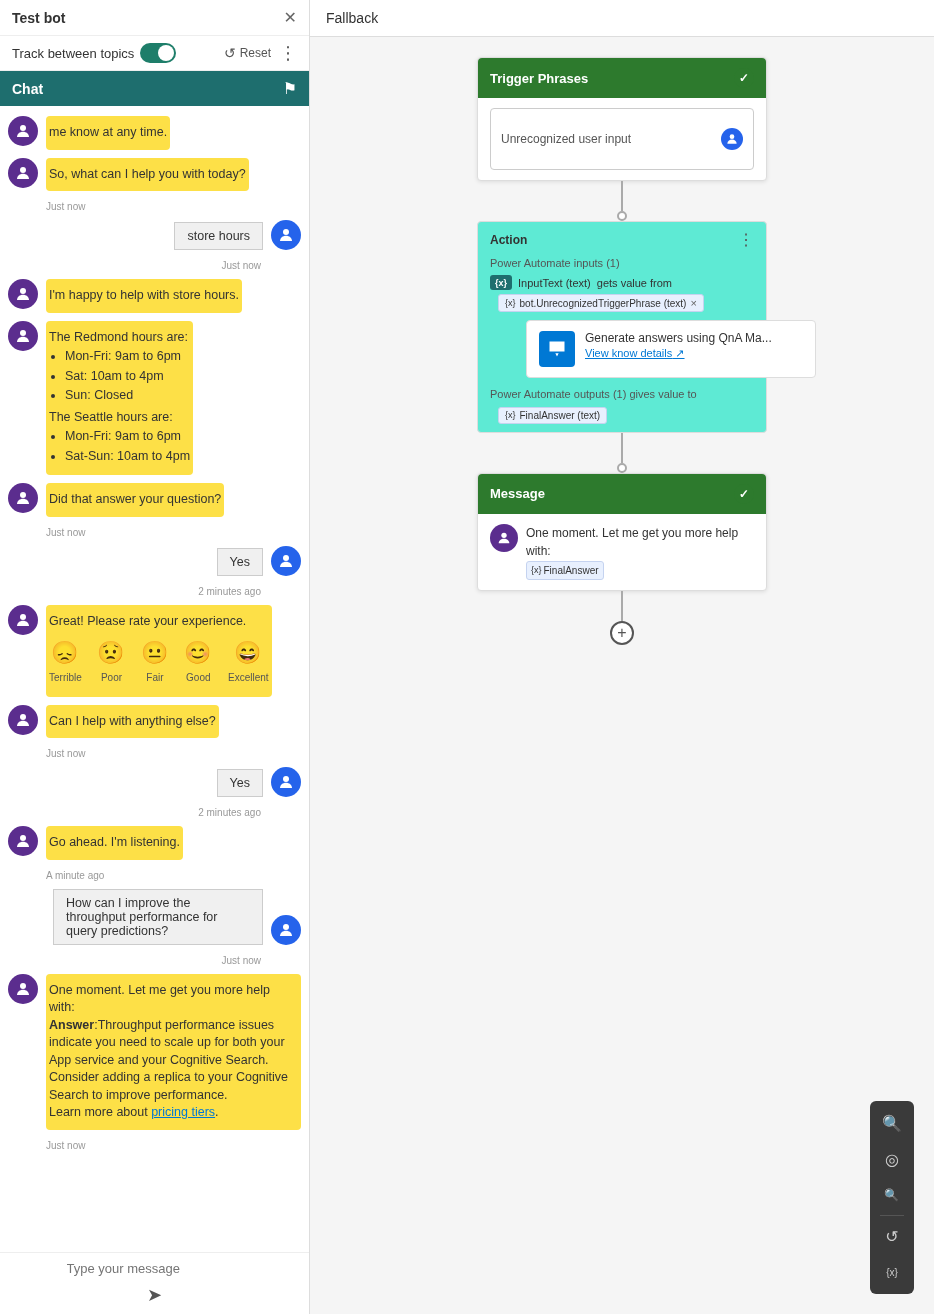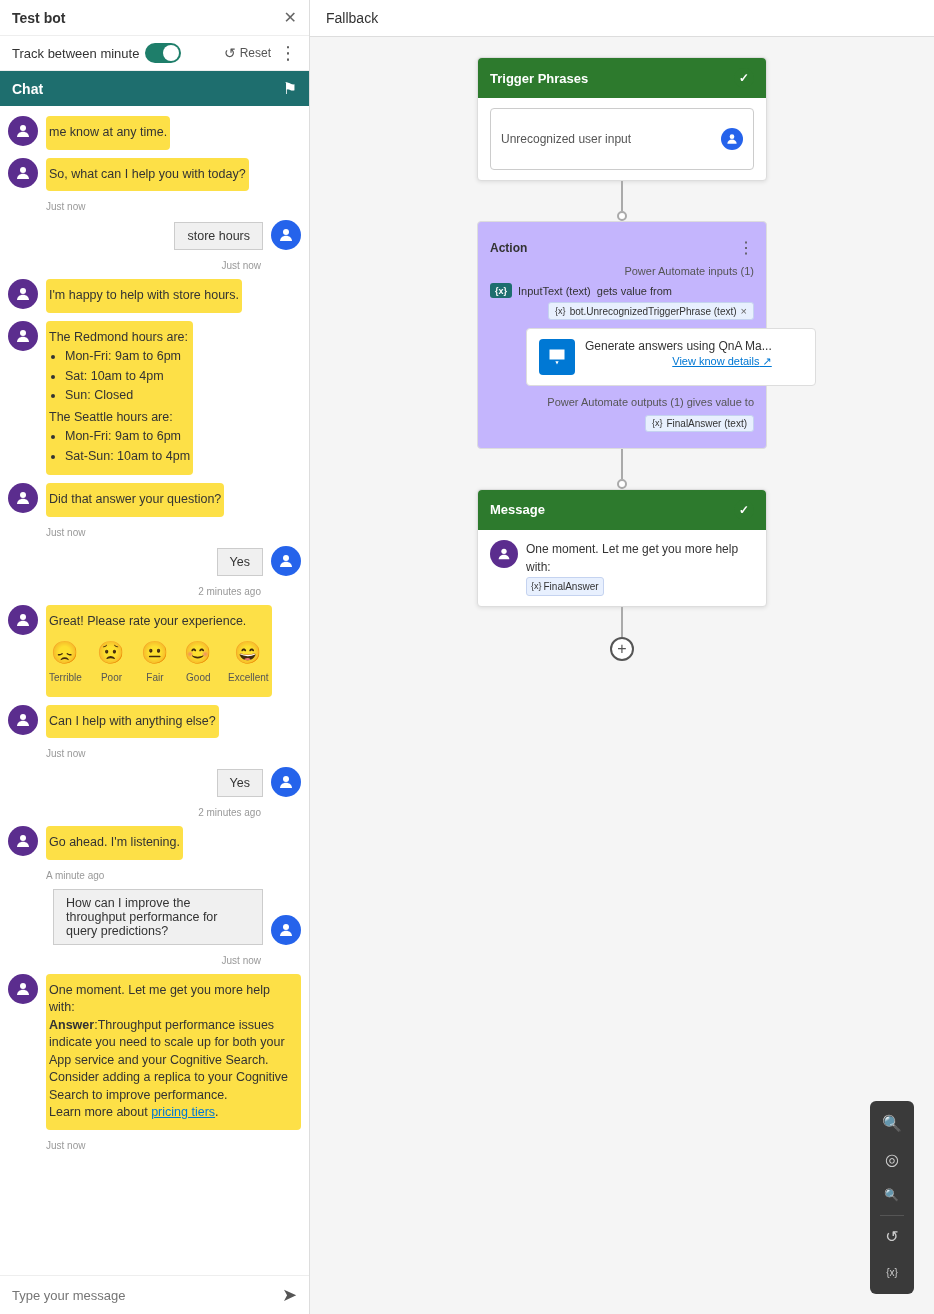--- a/index.html
+++ b/index.html
@@ -39,21 +39,21 @@
     .bot-timestamp { font-size: 10px; color: #999; margin-left: 38px; margin-top: 2px; }
     .user-timestamp { font-size: 10px; color: #999; text-align: right; margin-top: 2px; }
 
     .rating-row { display: flex; gap: 16px; justify-content: center; margin: 4px 0; }
     .rating-item { display: flex; flex-direction: column; align-items: center; gap: 2px; font-size: 10px; color: #555; }
     .rating-emoji { font-size: 22px; }
 
     .hours-list { list-style: disc; margin-left: 16px; }
     .hours-list li { margin: 2px 0; }
 
-    .chat-input-area { border-top: 1px solid #eee; padding: 8px 12px; display: flex; align-items: center; gap: 8px; background: #fff; }
+    .chat-input-area { border-top: 1px solid #eee; padding: 8px 12px; display: flex; align-items: center; gap: 8px; background: #fff; flex-direction: column; }
     .chat-input { flex: 1; border: none; outline: none; font-size: 13px; color: #999; background: transparent; }
     .send-btn { border: none; background: none; cursor: pointer; color: #555; font-size: 18px; }
 
     .pricing-link { color: #0078d4; text-decoration: underline; cursor: pointer; }
 
     
     .right-panel { flex: 1; background: #f5f5f5; display: flex; flex-direction: column; height: 100%; overflow: hidden; position: relative; }
 
     .right-header { padding: 10px 16px; background: #fff; border-bottom: 1px solid #ddd; font-size: 14px; font-weight: 500; color: #333; }
 
@@ -63,21 +63,21 @@
     .flow-card-header { padding: 10px 12px; font-size: 13px; font-weight: 600; color: #fff; border-radius: 4px 4px 0 0; display: flex; align-items: center; justify-content: space-between; }
     .flow-card-header.green { background: #2d7a2d; }
     .flow-card-body { padding: 10px 12px; }
 
     .trigger-input { border: 1px solid #ccc; border-radius: 4px; padding: 19px 10px; font-size: 12px; color: #555; display: flex; align-items: center; justify-content: space-between; background: #fff; }
 
     .connector-line { width: 2px; height: 30px; background: #aaa; margin: 0 auto; position: relative; }
     .connector-dot { width: 10px; height: 10px; border-radius: 50%; border: 2px solid #aaa; background: #fff; margin: 0 auto; }
     .connector-plus { width: 24px; height: 24px; border-radius: 50%; border: 2px solid #555; background: #fff; display: flex; align-items: center; justify-content: center; font-size: 16px; color: #555; margin: 0 auto; cursor: pointer; }
 
-    .action-card { background: #c4b5fd; border: 1px solid #ddd; border-radius: 4px; width: 290px; padding: 16px 12px; text-align: right; }
+    .action-card { background: #5eead4; border: 1px solid #ddd; border-radius: 4px; width: 290px; padding: 8px 12px; }
     .action-header { display: flex; align-items: center; justify-content: space-between; margin-bottom: 8px; }
     .action-title { font-size: 12px; font-weight: 600; color: #333; }
 
     .pa-label { font-size: 11px; color: #555; margin-bottom: 6px; }
     .pa-input-row { display: flex; align-items: center; gap: 6px; margin-bottom: 4px; }
     .pa-badge { background: #1e6e6e; color: #fff; font-size: 10px; padding: 2px 5px; border-radius: 3px; font-weight: 600; }
     .pa-text { font-size: 11px; color: #333; }
 
     .var-tag { display: inline-flex; align-items: center; gap: 4px; background: #e8f0fe; border: 1px solid #c5d3f0; border-radius: 3px; padding: 2px 6px; font-size: 10px; color: #333; }
     .var-tag .x-btn { cursor: pointer; color: #666; font-size: 11px; }
@@ -107,21 +107,21 @@
 
 <div class="left-panel">
 
   <div class="titlebar">
     <span class="titlebar-title">Test bot</span>
     <button class="close-btn">✕</button>
   </div>
 
   <div class="toolbar">
     <div style="display:flex;align-items:center;gap:6px;">
-      <span style="font-size:13px;color:#333;">Track between minute</span>
+      <span style="font-size:13px;color:#333;">Track between topics</span>
       <div class="toggle-switch"></div>
     </div>
     <div class="toolbar-right">
       <button class="reset-btn">
         <span style="font-size:14px;">↺</span>
         <span>Reset</span>
       </button>
       <button class="more-btn">⋮</button>
     </div>
   </div>

